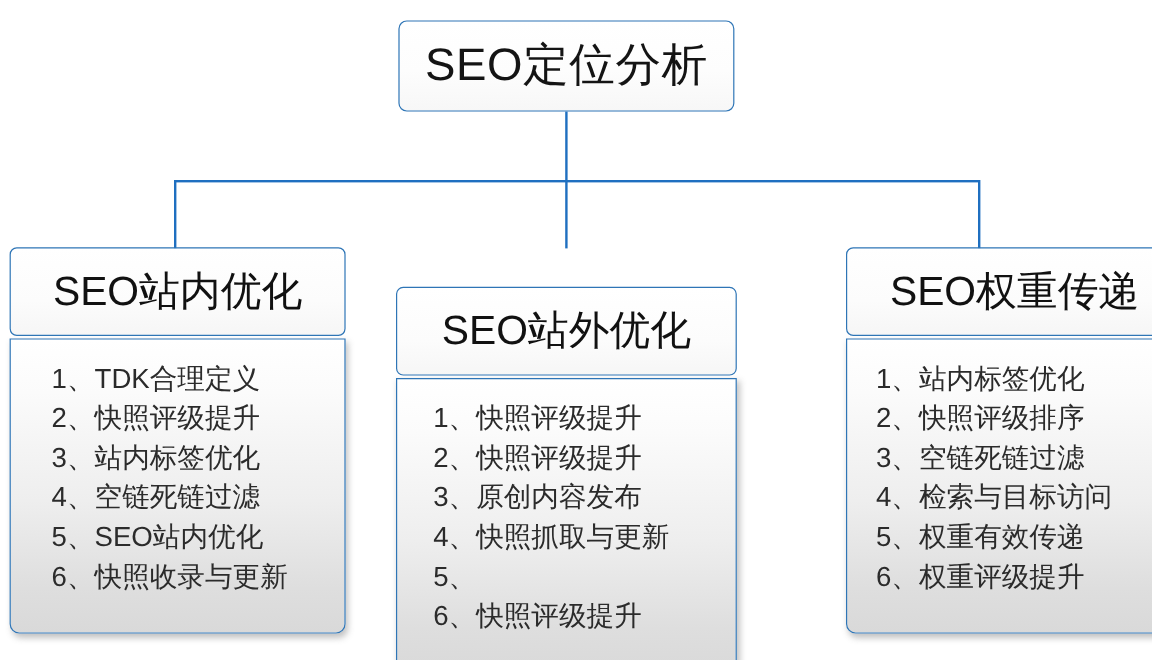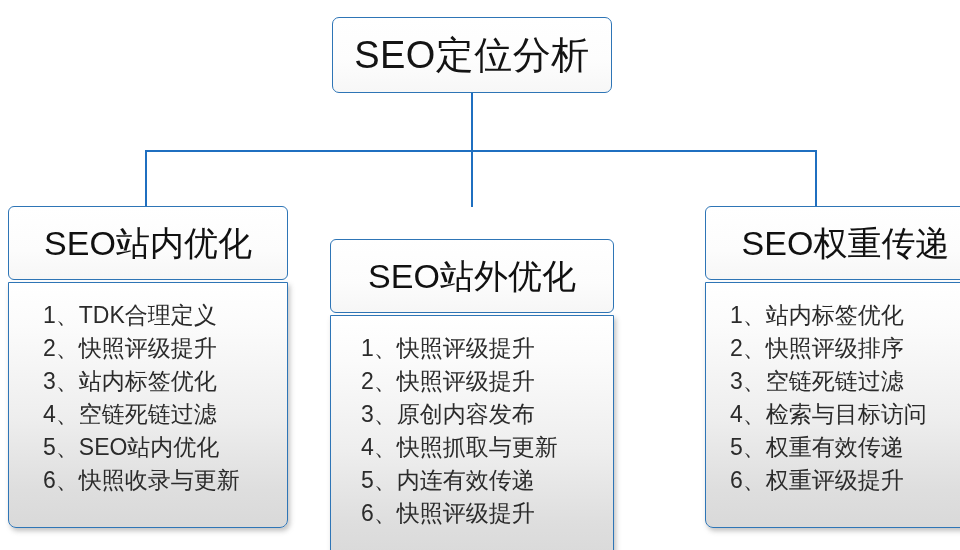--- a/index.html
+++ b/index.html
@@ -197,21 +197,20 @@
         <li class="item-row">
           <span class="item-index">3、</span>
           <span class="item-label">原创内容发布</span>
         </li>
         <li class="item-row">
           <span class="item-index">4、</span>
           <span class="item-label">快照抓取与更新</span>
         </li>
         <li class="item-row">
           <span class="item-index">5、</span>
-          <span class="item-label">内连有效传递</span>
         </li>
         <li class="item-row">
           <span class="item-index">6、</span>
           <span class="item-label">快照评级提升</span>
         </li>
       </ul>
     </div>
   </div>
 
   <div class="branch branch-3">

